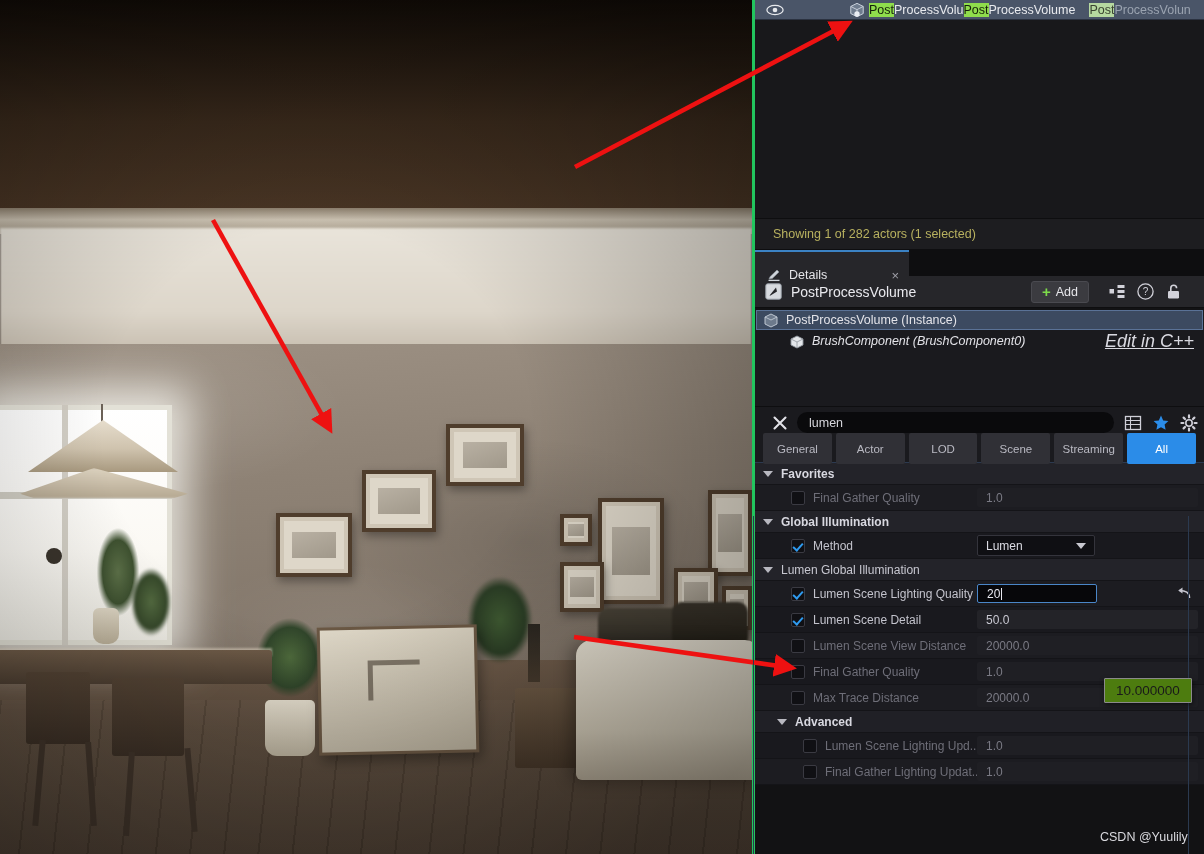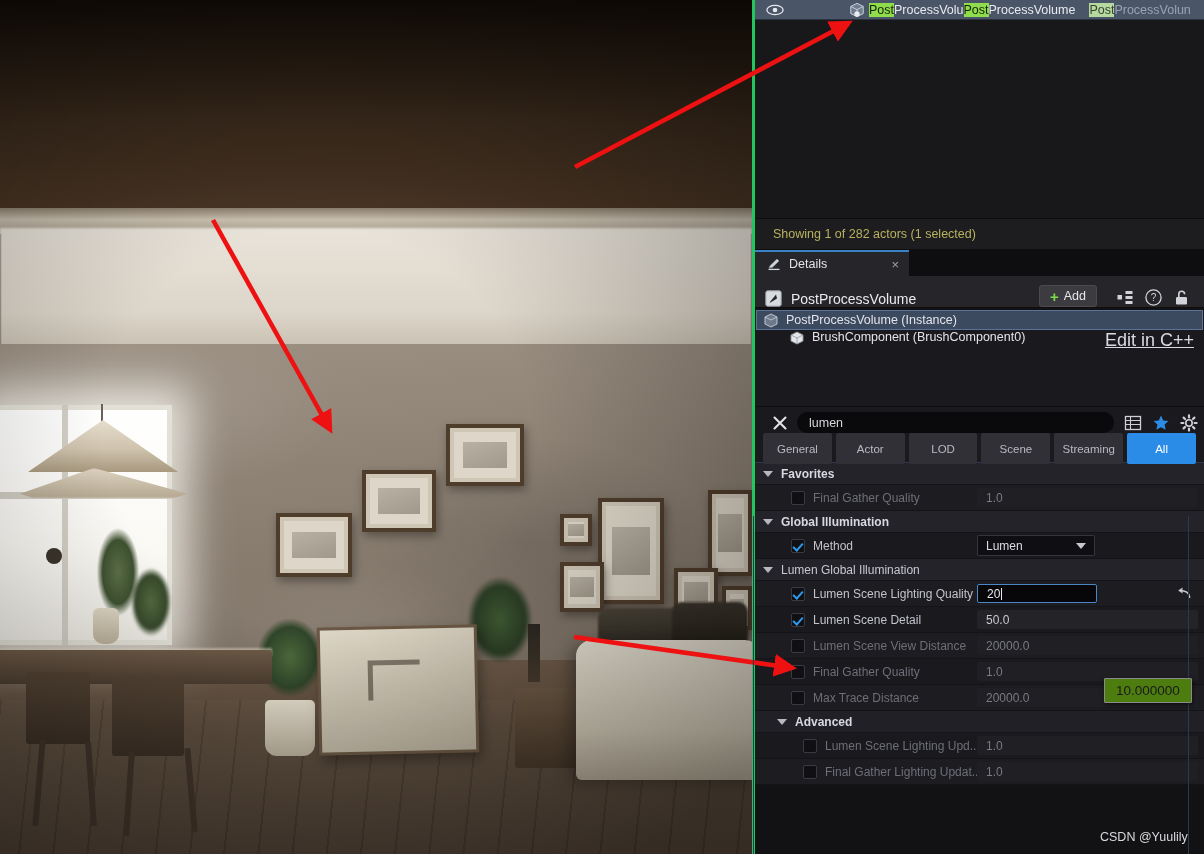--- a/index.html
+++ b/index.html
@@ -251,51 +251,51 @@
   .outliner-status span {
     margin-left: 18px; font-size: 12.5px; color: #b8b15f;
   }
 
   
   .tabstrip {
     height: 26px; background: #0e0e10; display: flex; align-items: flex-end;
   }
   .tab {
     height: 26px; min-width: 154px; background: #26262a;
-    display: flex; align-items: center; gap: 8px; padding: 0 10px 0 12px;
+    display: flex; gap: 8px; padding: 16px 10px 0 12px;
     border-top: 2px solid #3b82c4;
   }
   .tab .tab-label { font-size: 12.5px; color: #e4e4e8; flex: 1; }
   .tab .tab-close { font-size: 13px; color: #a0a0a8; }
   .pencil-icon { width: 14px; height: 14px; }
 
   
   .details-title {
     height: 32px; background: #26262a;
-    display: flex; align-items: flex-end; padding: 0 13px 0 10px;
+    display: flex; align-items: center; padding: 0 21px 0 10px;
     border-bottom: 1px solid #0e0e10;
   }
   .dt-icon { width: 17px; height: 17px; margin-right: 9px; }
   .dt-name { font-size: 14px; color: #e9e9ee; flex: 1; }
   .add-btn {
     height: 22px; background: #3b3b40; border: 1px solid #4a4a50; border-radius: 3px;
     display: flex; align-items: center; gap: 5px; padding: 0 10px; margin-right: 10px;
   }
   .add-btn .plus { color: #7ddc4a; font-size: 15px; line-height: 1; font-weight: bold; }
   .add-btn .alabel { font-size: 12.5px; color: #e6e6ea; }
   .dt-ico { width: 19px; height: 19px; margin-left: 9px; }
 
   
   .obj-area { background: #1a1a1e; padding-bottom: 6px; }
   .obj-row-sel {
     height: 20px; background: #3c4a60; border: 1px solid #5a7296;
     display: flex; align-items: center; padding-left: 6px; margin: 2px 1px 0 1px;
   }
   .obj-row {
-    height: 22px; display: flex; align-items: flex-start; padding-left: 34px;
+    height: 22px; display: flex; align-items: center; padding-left: 34px; font-style: italic;
   }
   .obj-ico { width: 16px; height: 15px; margin-right: 7px; }
   .obj-label { font-size: 12.5px; color: #e3e3e8; }
   .edit-cpp {
     margin-left: auto; margin-right: 10px; font-size: 18px;
     color: #d9d9e0; text-decoration: underline;
   }
   .obj-spacer { height: 48px; }
 
   

